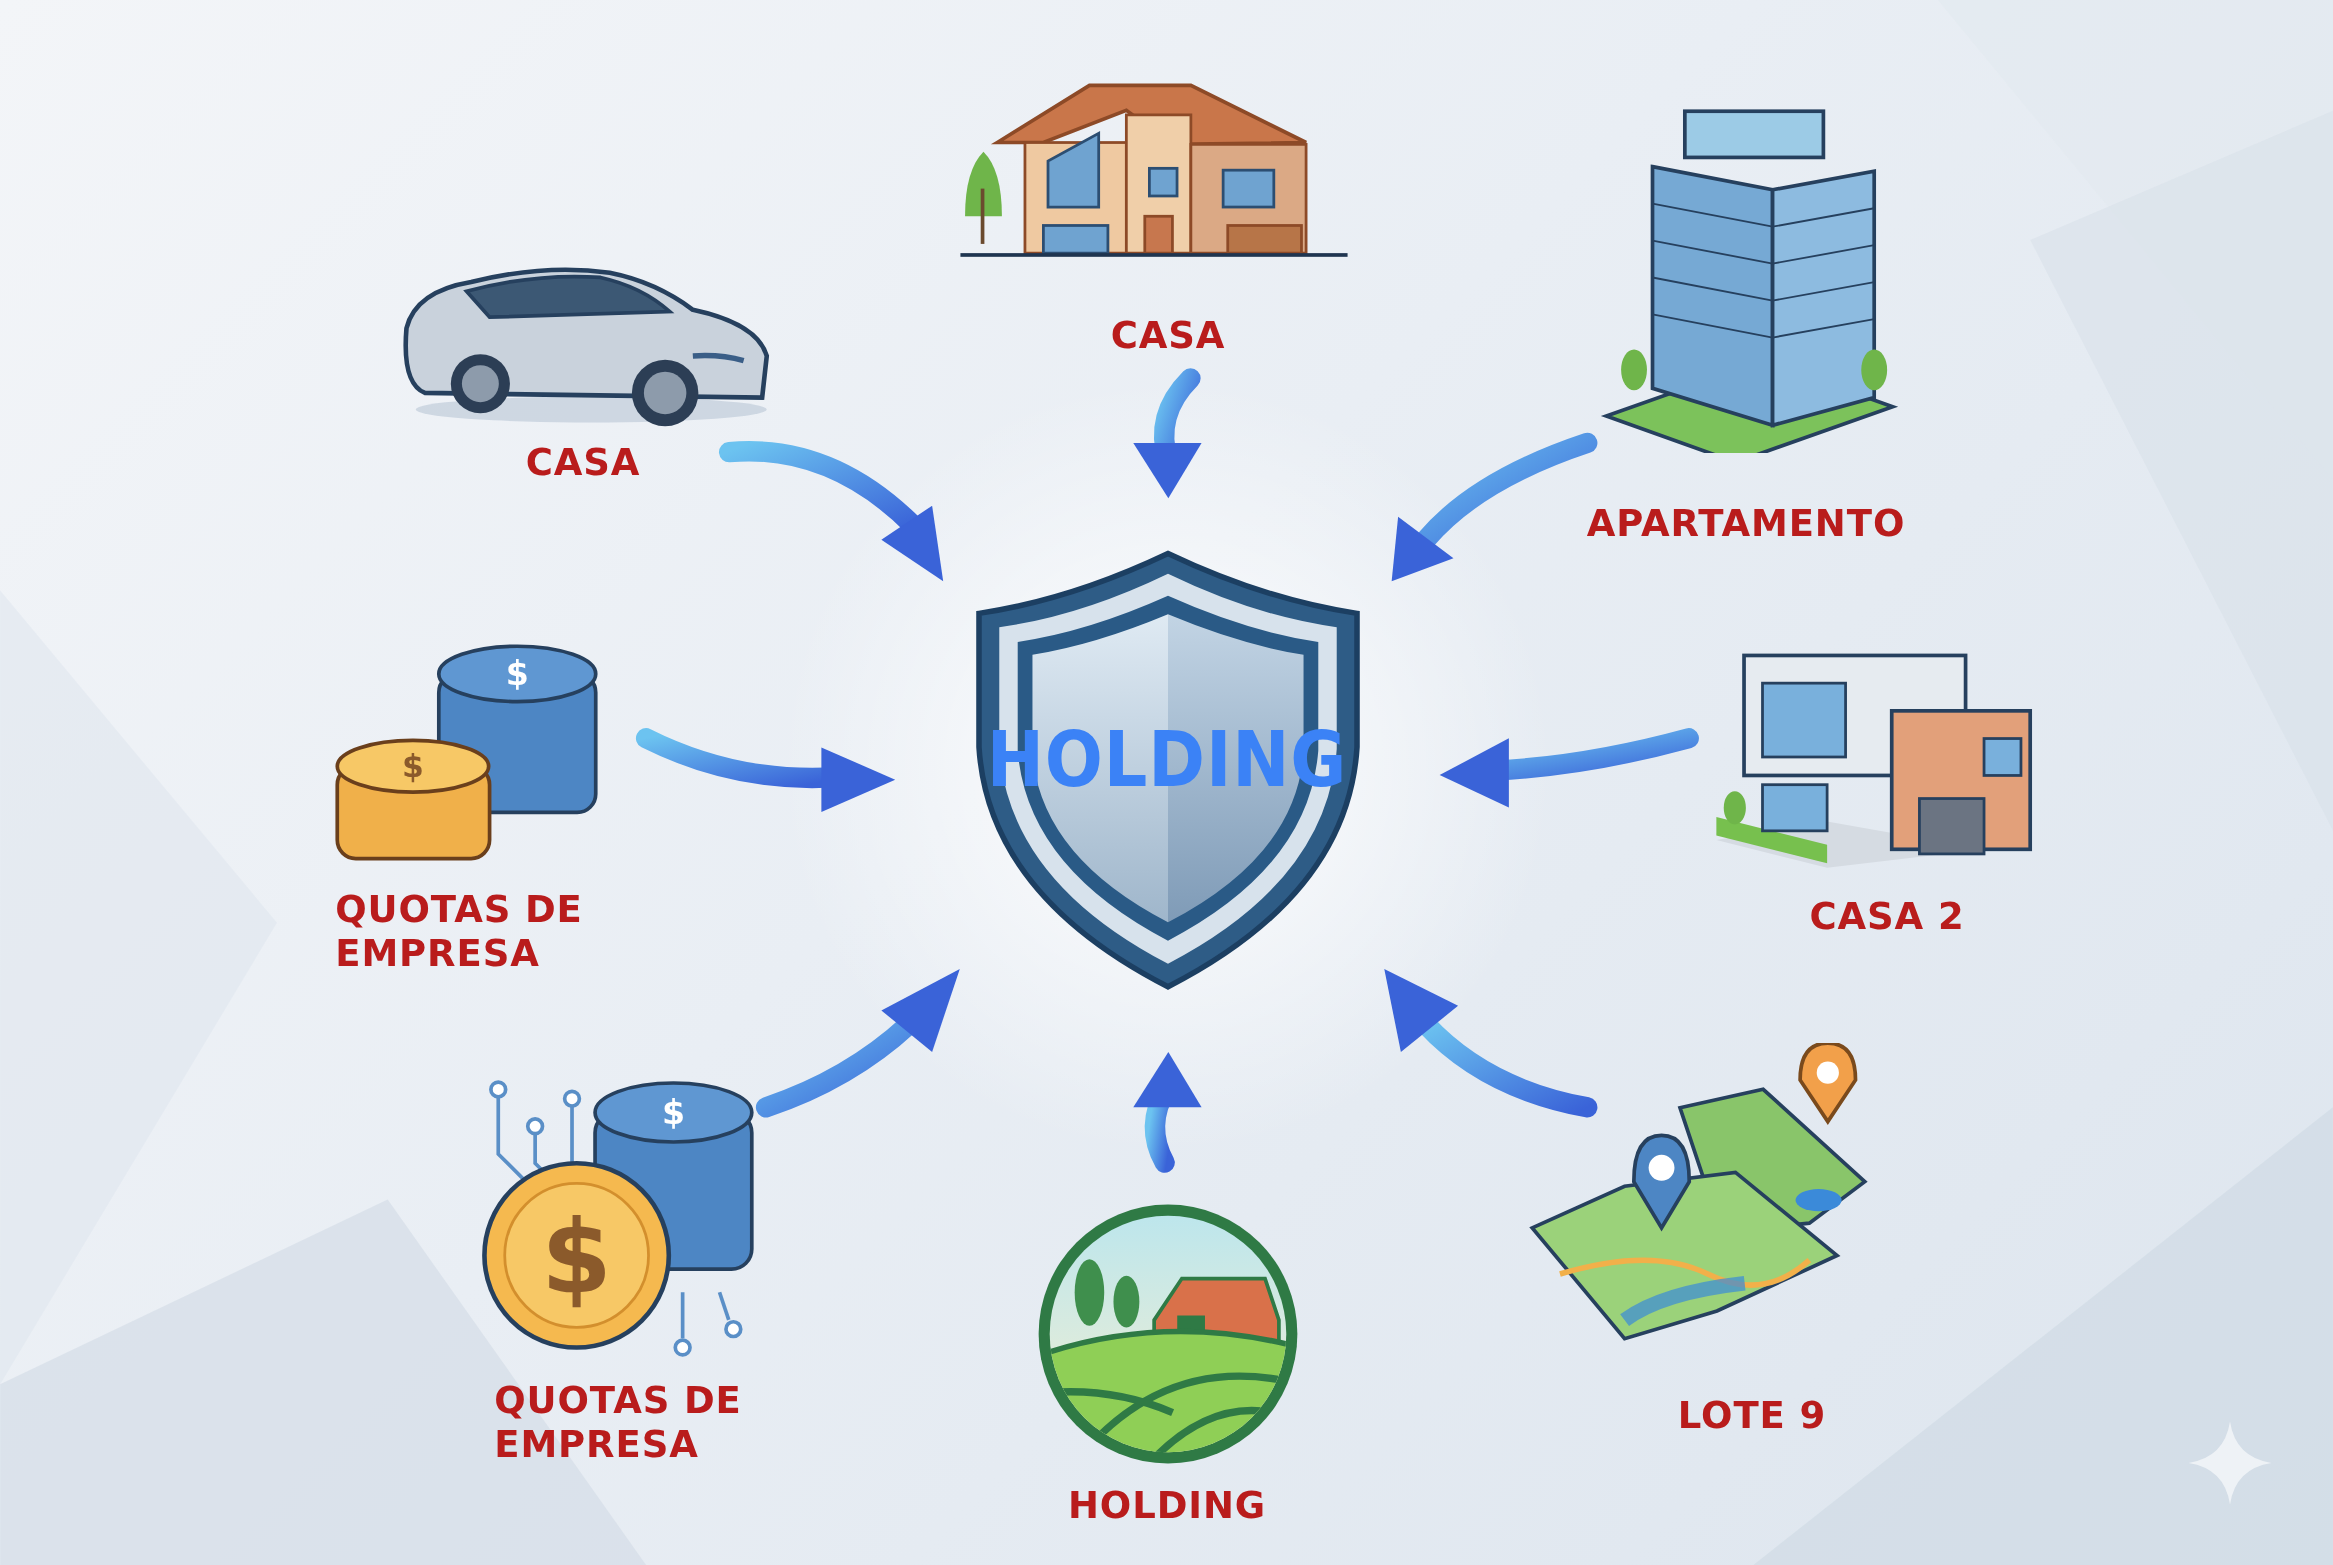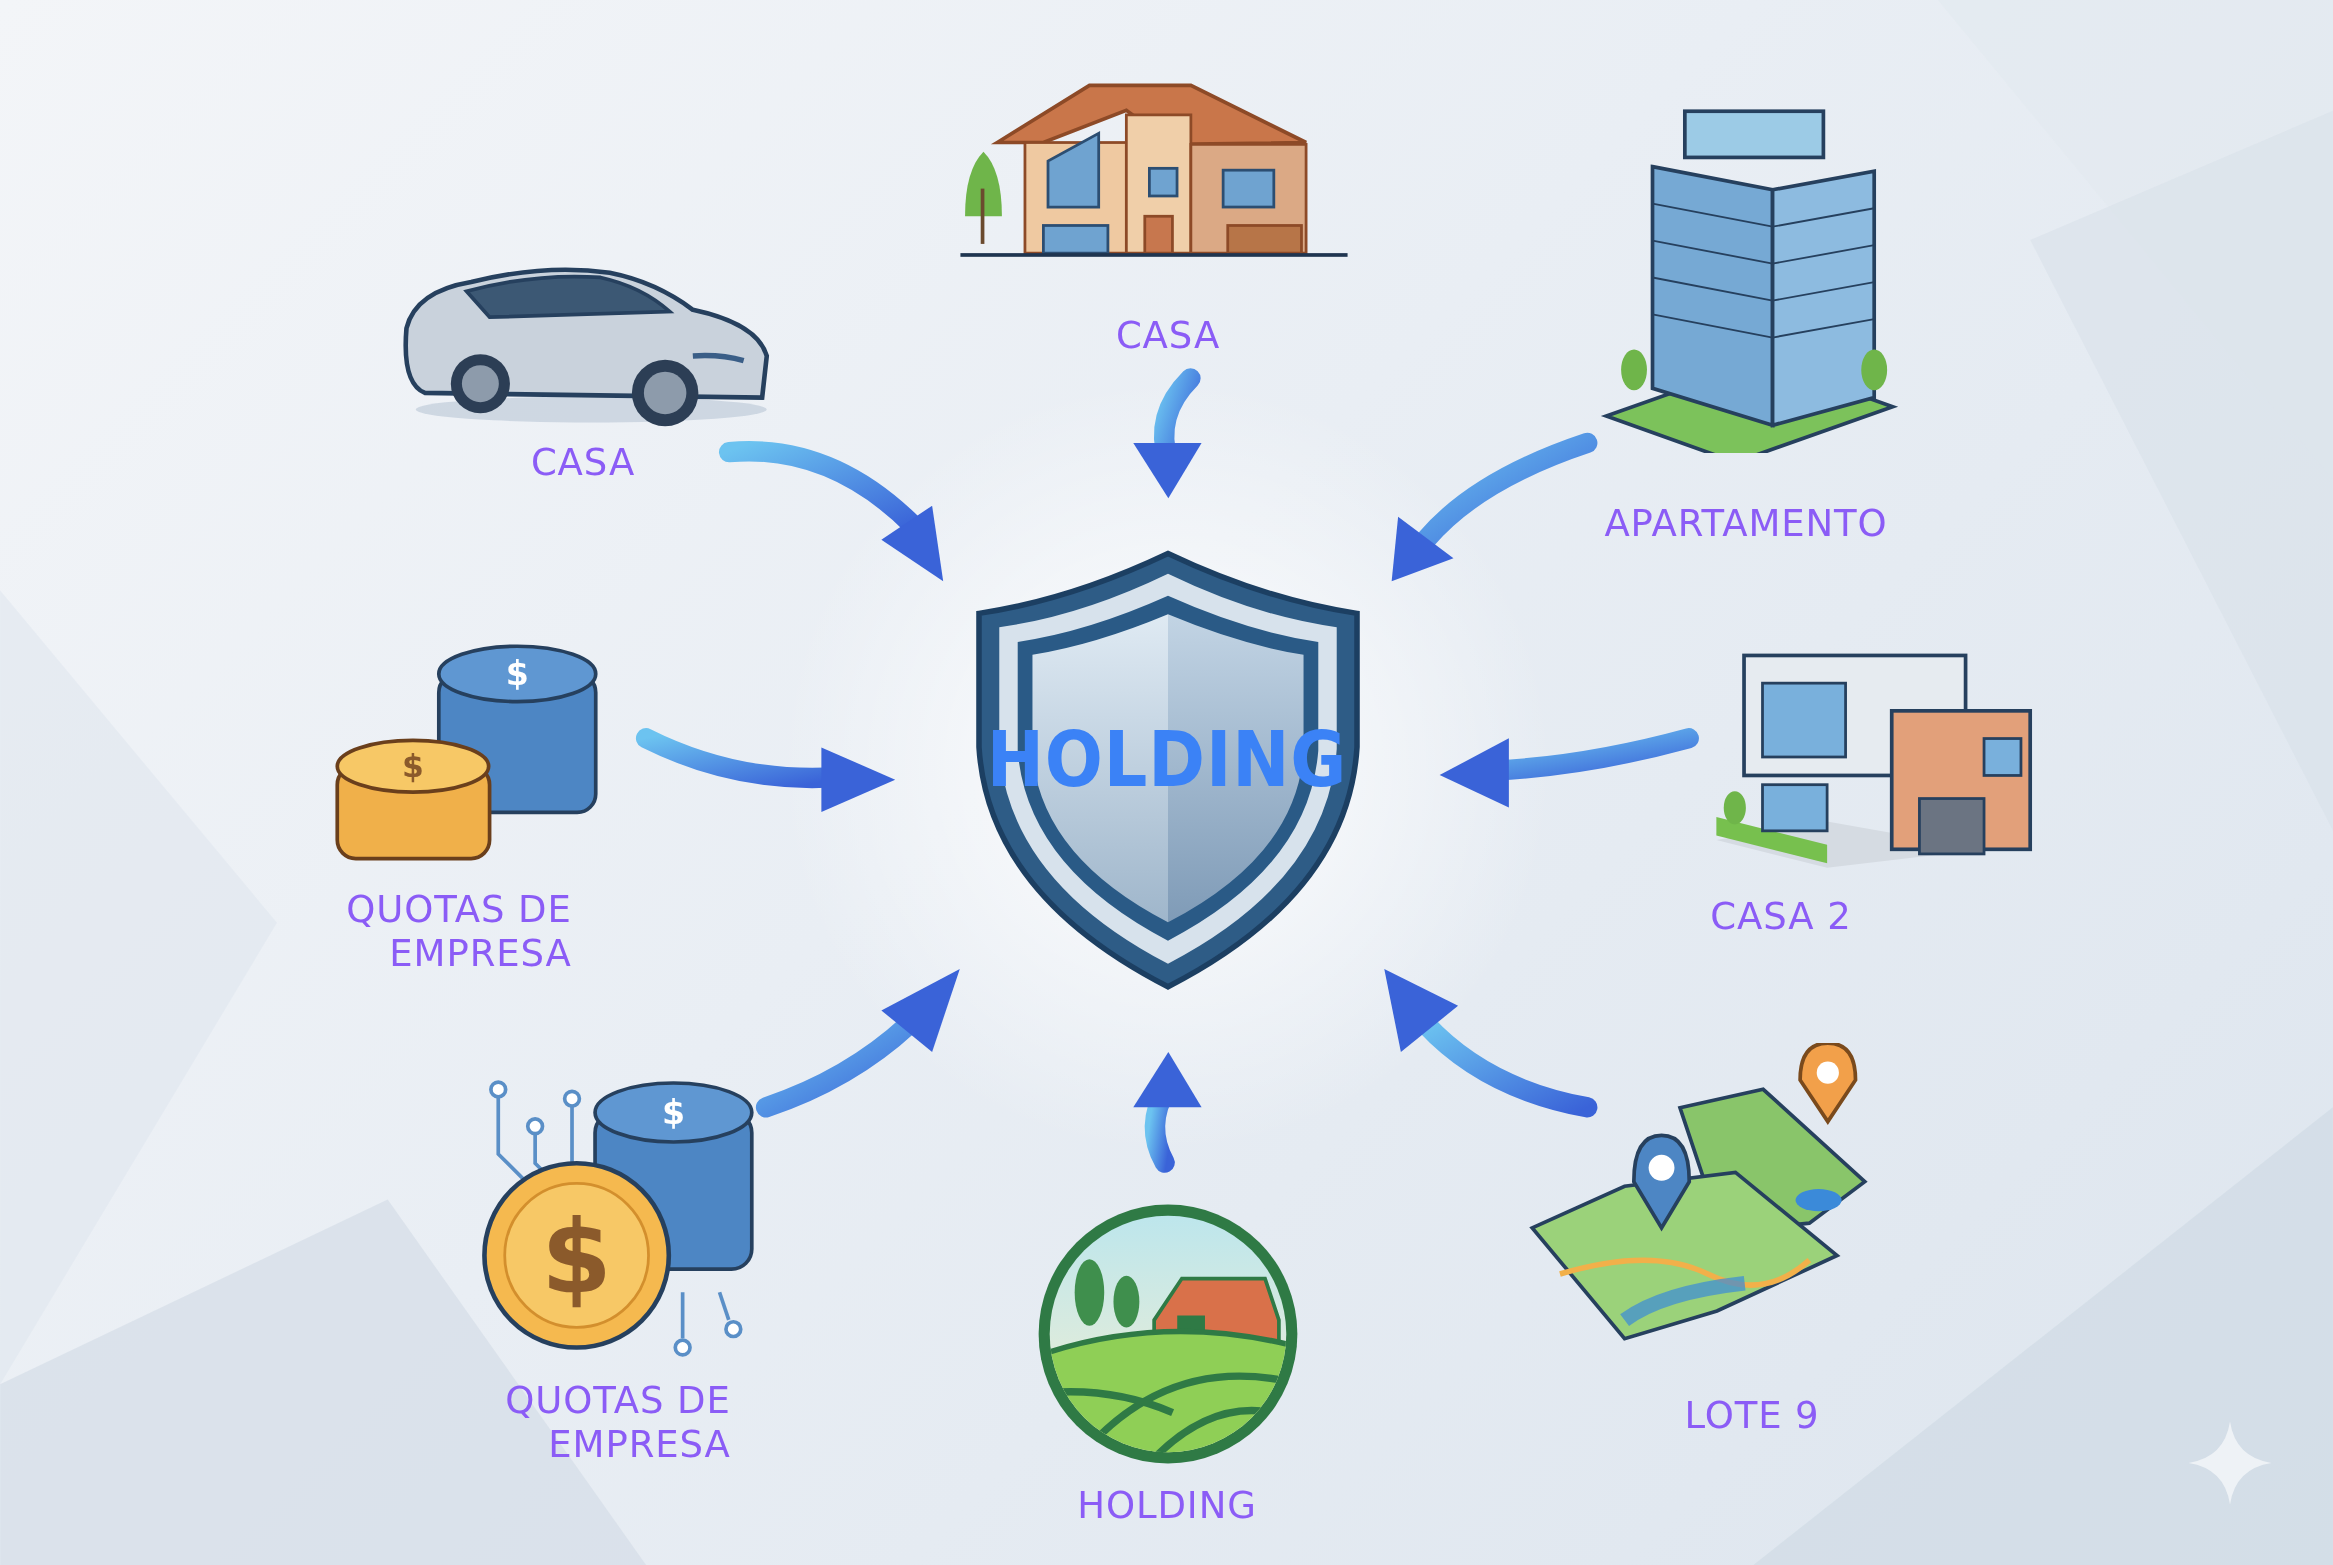--- a/index.html
+++ b/index.html
@@ -3,22 +3,22 @@
 <meta charset="utf-8">
 <style>
   html, body { margin: 0; padding: 0; }
   body {
     width: 2333px; height: 1565px; overflow: hidden; position: relative;
     background: linear-gradient(135deg, #f3f5f8 0%, #e9eef4 45%, #dde5ee 100%);
     font-family: "Liberation Sans", "DejaVu Sans", sans-serif;
   }
   .facet { position: absolute; inset: 0; pointer-events: none; }
   .label {
-    position: absolute; color: #8b5cf6; font-weight: 400;
-    font-size: 37px; letter-spacing: 0.9px; text-align: right; line-height: 44px;
+    position: absolute; color: #b91c1c; font-weight: 700;
+    font-size: 37px; letter-spacing: 0.9px; text-align: left; line-height: 44px;
     font-family: "DejaVu Sans", "Liberation Sans", sans-serif;
     transform: translateX(-50%); white-space: pre-line;
   }
   .icon { position: absolute; }
   .shield-title {
     position: absolute; left: 1167px; top: 759px; transform: translate(-50%, -50%);
     font-family: "DejaVu Sans Condensed", "DejaVu Sans", sans-serif; font-weight: 700;
     font-size: 76px; color: #3b82f6; letter-spacing: 0.9px; transform-origin: center;
   }
   .sparkle { position: absolute; left: 2184px; top: 1417px; }
@@ -178,21 +178,21 @@
   <polygon points="10,220 130,250 300,230 130,200" fill="#d5dbe2"></polygon>
   <polygon points="10,215 130,245 130,225 10,195" fill="#77c04e"></polygon>
   <rect x="40" y="20" width="240" height="130" fill="#e6ebf0" stroke="#26405e" stroke-width="4"></rect>
   <rect x="60" y="50" width="90" height="80" fill="#79b0dc" stroke="#26405e" stroke-width="3"></rect>
   <rect x="200" y="80" width="150" height="150" fill="#e2a07a" stroke="#26405e" stroke-width="4"></rect>
   <rect x="230" y="175" width="70" height="60" fill="#6b7482" stroke="#26405e" stroke-width="3"></rect>
   <rect x="60" y="160" width="70" height="50" fill="#79b0dc" stroke="#26405e" stroke-width="3"></rect>
   <rect x="300" y="110" width="40" height="40" fill="#79b0dc" stroke="#26405e" stroke-width="3"></rect>
   <ellipse cx="30" cy="185" rx="12" ry="18" fill="#6fb54a"></ellipse>
 </svg>
-<div class="label" style="left:1781px;top:895px">CASA 2</div>
+<div class="label" style="left:1887px;top:895px">CASA 2</div>
 
 <svg class="icon" style="left:461px;top:1071px" width="305" height="295" viewBox="0 0 330 320">
   <g stroke="#5a8fc7" stroke-width="4" fill="none">
     <path d="M40,20 L40,90 L80,130"></path>
       <circle cx="40" cy="20" r="8" fill="#fff"></circle>
     <path d="M80,60 L80,100 L120,140"></path>
       <circle cx="80" cy="60" r="8" fill="#fff"></circle>
     <path d="M120,30 L120,120"></path>
       <circle cx="120" cy="30" r="8" fill="#fff"></circle>
     <path d="M240,240 L240,290"></path>

